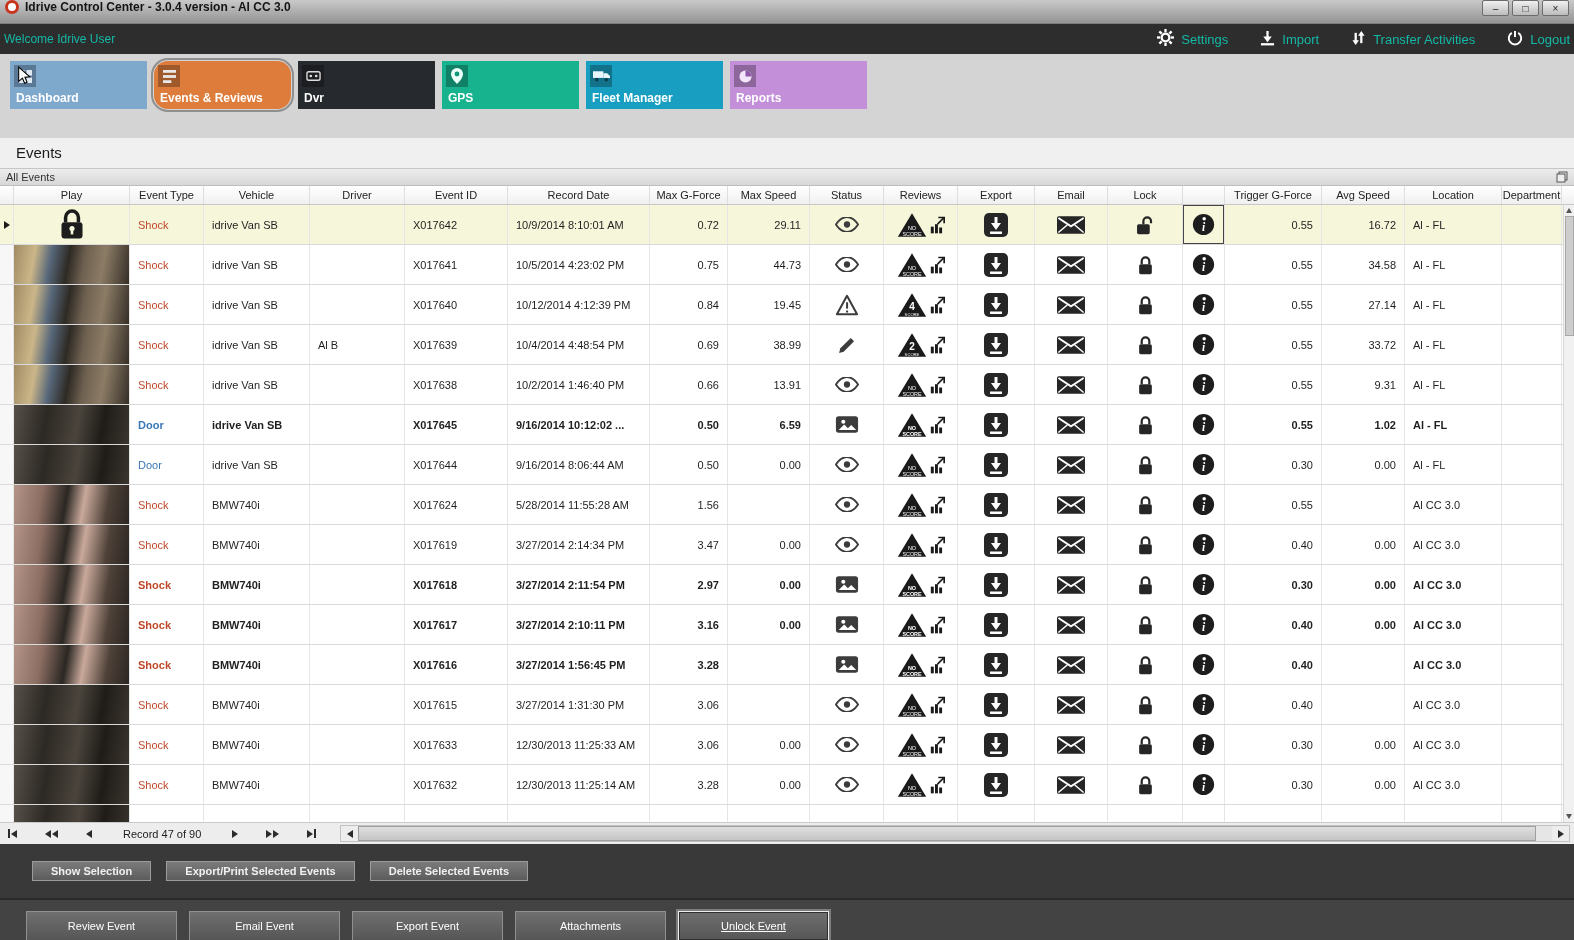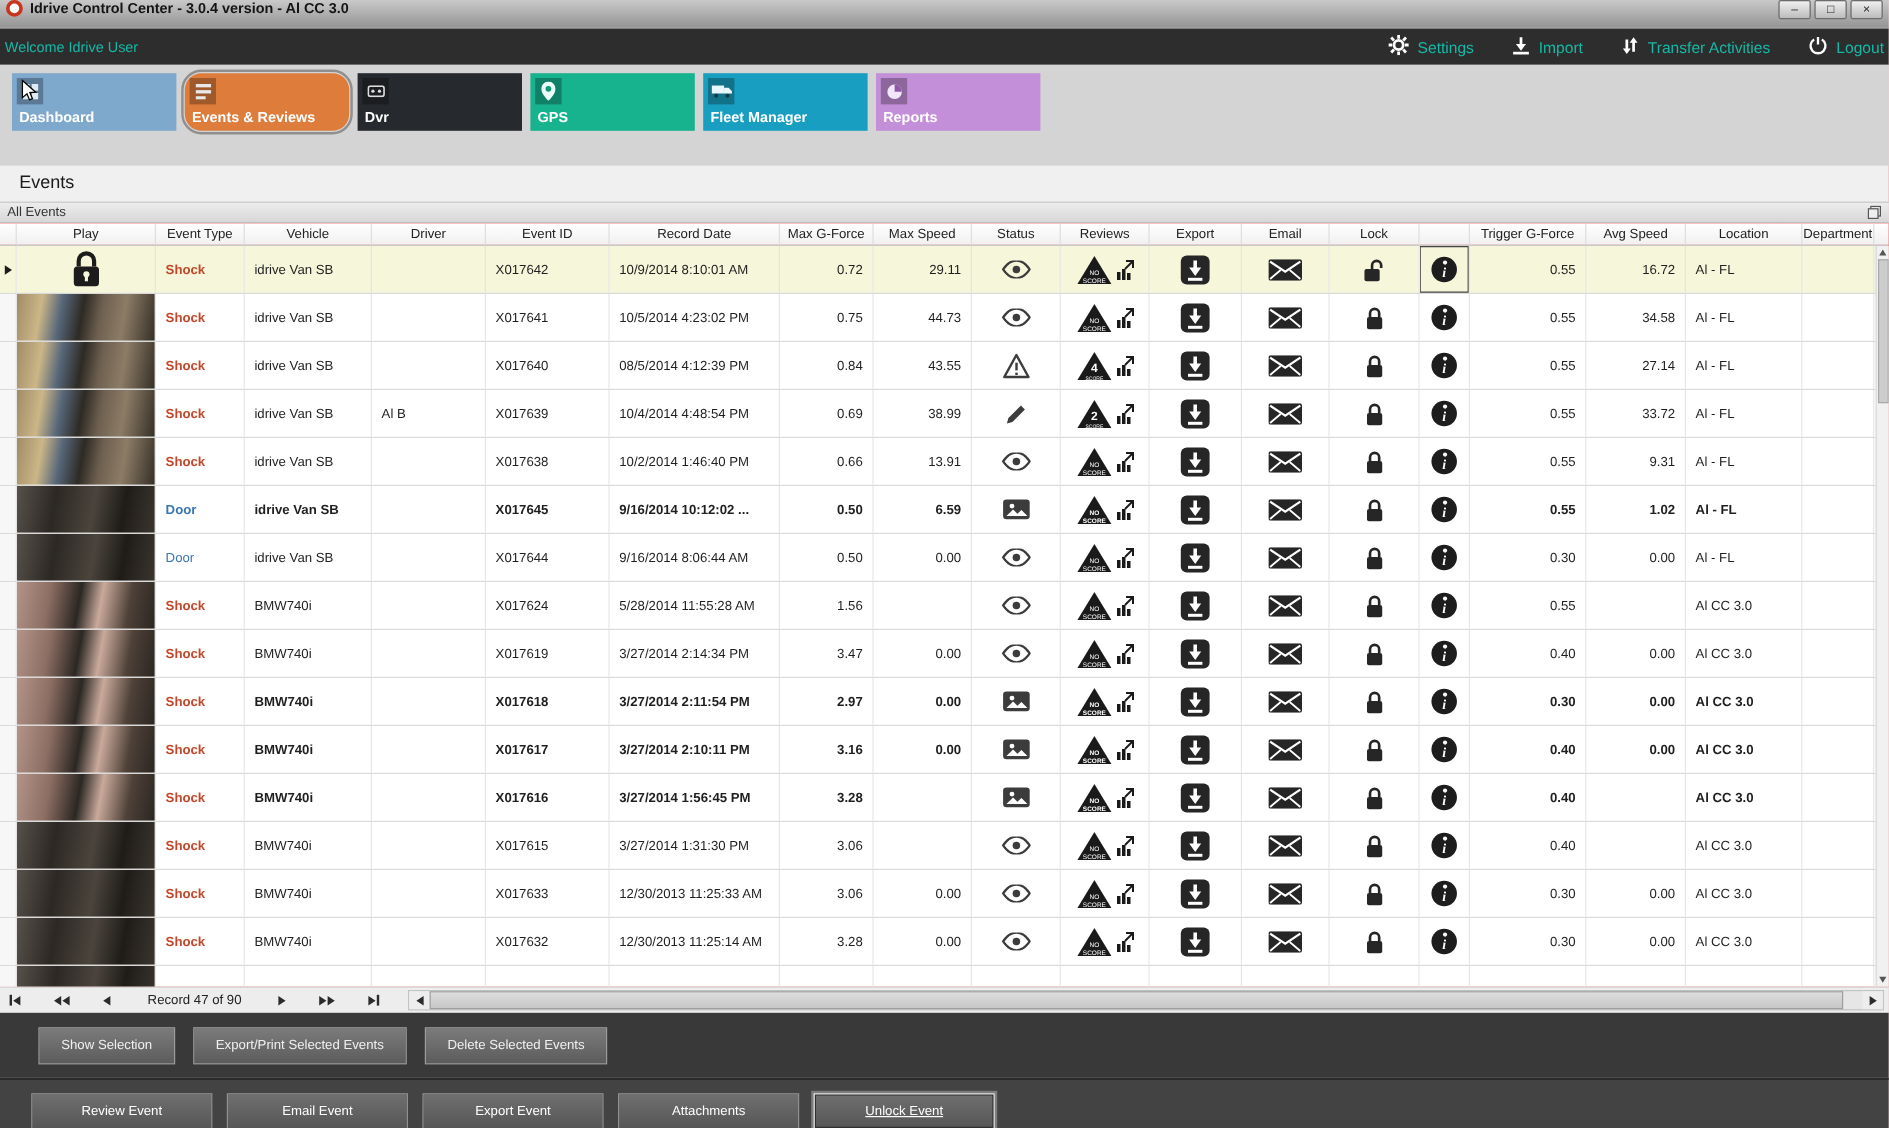--- a/index.html
+++ b/index.html
@@ -38,21 +38,21 @@
 .tr{height:40px;border-bottom:1px solid #dadada;background:#fff;}
 .tr.bold{font-weight:bold;}
 .tr.sel{background:#f6f6da;}
 .td{border-right:1px solid #e6e6e6;display:flex;align-items:center;font-size:11px;color:#1f1f1f;overflow:hidden;white-space:nowrap;}
 .td.l{padding-left:8px;}
 .td.r{justify-content:flex-end;padding-right:8px;}
 .td.c{justify-content:center;gap:3px;}
 .td.ind{background:#f7f7f7;justify-content:center;padding:0;}
 .tr.sel .td.ind{background:#f6f6da;}
 .td.play{padding:0;justify-content:center;}
-.type.shock{color:#c0492c;font-weight:bold;}
+.type.shock{color:#c0492c;}
 .type.door{color:#3a78b5;}
 .tr.sel .td[data-name="info-cell"]{box-shadow:inset 0 0 0 1px #444;}
 .selarrow{width:0;height:0;border-top:4px solid transparent;border-bottom:4px solid transparent;border-left:6px solid #1c1c1c;}
 .thumb{width:100%;height:100%;}
 .va{background:linear-gradient(100deg,#a08b66 0,#cbb688 18%,#57677a 32%,#2e2a24 47%,#6e6050 60%,#8c7c66 76%,#352f27 100%);}
 .vb{background:linear-gradient(100deg,#57514a 0,#2c2823 28%,#4a443c 55%,#1f1c18 76%,#3b352e 100%);}
 .vc{background:linear-gradient(100deg,#b49489 0,#8c6e63 24%,#2b2723 45%,#c9a99b 60%,#4e4138 80%,#2b2622 100%);}
 
 
 .vscroll{position:absolute;top:19px;right:0;bottom:0;width:11px;background:#f1f1f1;border-left:1px solid #d8d8d8;display:flex;flex-direction:column;align-items:center;}
@@ -68,21 +68,21 @@
 .pl{width:0;height:0;border-top:4px solid transparent;border-bottom:4px solid transparent;border-right:6px solid #2b2b2b;}
 .pr{width:0;height:0;border-top:4px solid transparent;border-bottom:4px solid transparent;border-left:6px solid #2b2b2b;}
 .pbar{width:2px;height:9px;background:#2b2b2b;}
 .recordtext{padding:0 8px;}
 .hscroll{flex:1;height:17px;background:#e6e6e6;border:1px solid #c2c2c2;display:flex;align-items:stretch;margin:0 1px;}
 .hsa{width:17px;display:flex;align-items:center;justify-content:center;flex:none;background:#ededed;}
 .hthumb{flex:1;background:linear-gradient(#dedede,#c6c6c6);border:1px solid #9e9e9e;margin-right:16px;}
 
 
 .band1{height:54px;background:#393939;display:flex;align-items:center;gap:15px;padding-left:32px;}
-.dbtn{height:31px;padding:0 18px;background:linear-gradient(#7b7b7b,#5c5c5c);border:1px solid #9b9b9b;color:#f0f0f0;font-size:11px;font-family:inherit;}
+.dbtn{height:20px;padding:0 18px;background:linear-gradient(#7b7b7b,#5c5c5c);border:1px solid #9b9b9b;color:#f0f0f0;font-size:11px;font-family:inherit;font-weight:bold;}
 .band2{height:53px;background:#434343;border-top:2px solid #2a2a2a;display:flex;align-items:center;gap:12px;padding-left:26px;}
 .abtn{height:30px;width:151px;background:linear-gradient(#6f6f6f,#565656);border:1px solid #909090;color:#fff;font-size:11px;font-family:inherit;}
 .abtn.focused{border:1px solid #ececec;box-shadow:0 0 0 2px #7d7d7d,inset 0 0 0 1px #2f2f2f;text-decoration:underline;}
 .stripe{height:5px;background:linear-gradient(#d0a33d,#b8882b);}
 
 .cursor{position:absolute;left:17px;top:66px;z-index:60;}
 </style>
 </head>
 <body>
 
@@ -385,23 +385,23 @@
       </div>
       <div class="cols tr" data-name="table-row">
         <div class="td ind" data-name="row-select-indicator"></div>
         <div class="td play" data-name="event-play-cell">
           <div class="thumb va" data-name="event-thumbnail-image"></div>
         </div>
         <div class="td l type shock" data-name="event-type-cell">Shock</div>
         <div class="td l" data-name="vehicle-cell">idrive Van SB</div>
         <div class="td l" data-name="driver-cell"></div>
         <div class="td l" data-name="event-id-cell">X017640</div>
-        <div class="td l" data-name="record-date-cell">08/5/2014 4:12:39 PM</div>
+        <div class="td l" data-name="record-date-cell">10/12/2014 4:12:39 PM</div>
         <div class="td r" data-name="max-gforce-cell">0.84</div>
-        <div class="td r" data-name="max-speed-cell">43.55</div>
+        <div class="td r" data-name="max-speed-cell">19.45</div>
         <div class="td c" data-name="status-cell">
           <svg width="24" height="22" viewBox="0 0 26 24" data-name="warning-icon">
             <path d="M13 2 24 22H2Z" fill="none" stroke="#3c3c3c" stroke-width="2.2" stroke-linejoin="round"></path>
             <rect x="12" y="9" width="2.2" height="7" fill="#3c3c3c"></rect>
             <rect x="12" y="18" width="2.2" height="2.2" fill="#3c3c3c"></rect>
           </svg>
         </div>
         <div class="td c" data-name="reviews-cell">
           <svg width="30" height="26" viewBox="0 0 36 30" data-name="score-badge-icon">
             <path d="M18 1 35 29H1Z" fill="#1a1a1a"></path>

